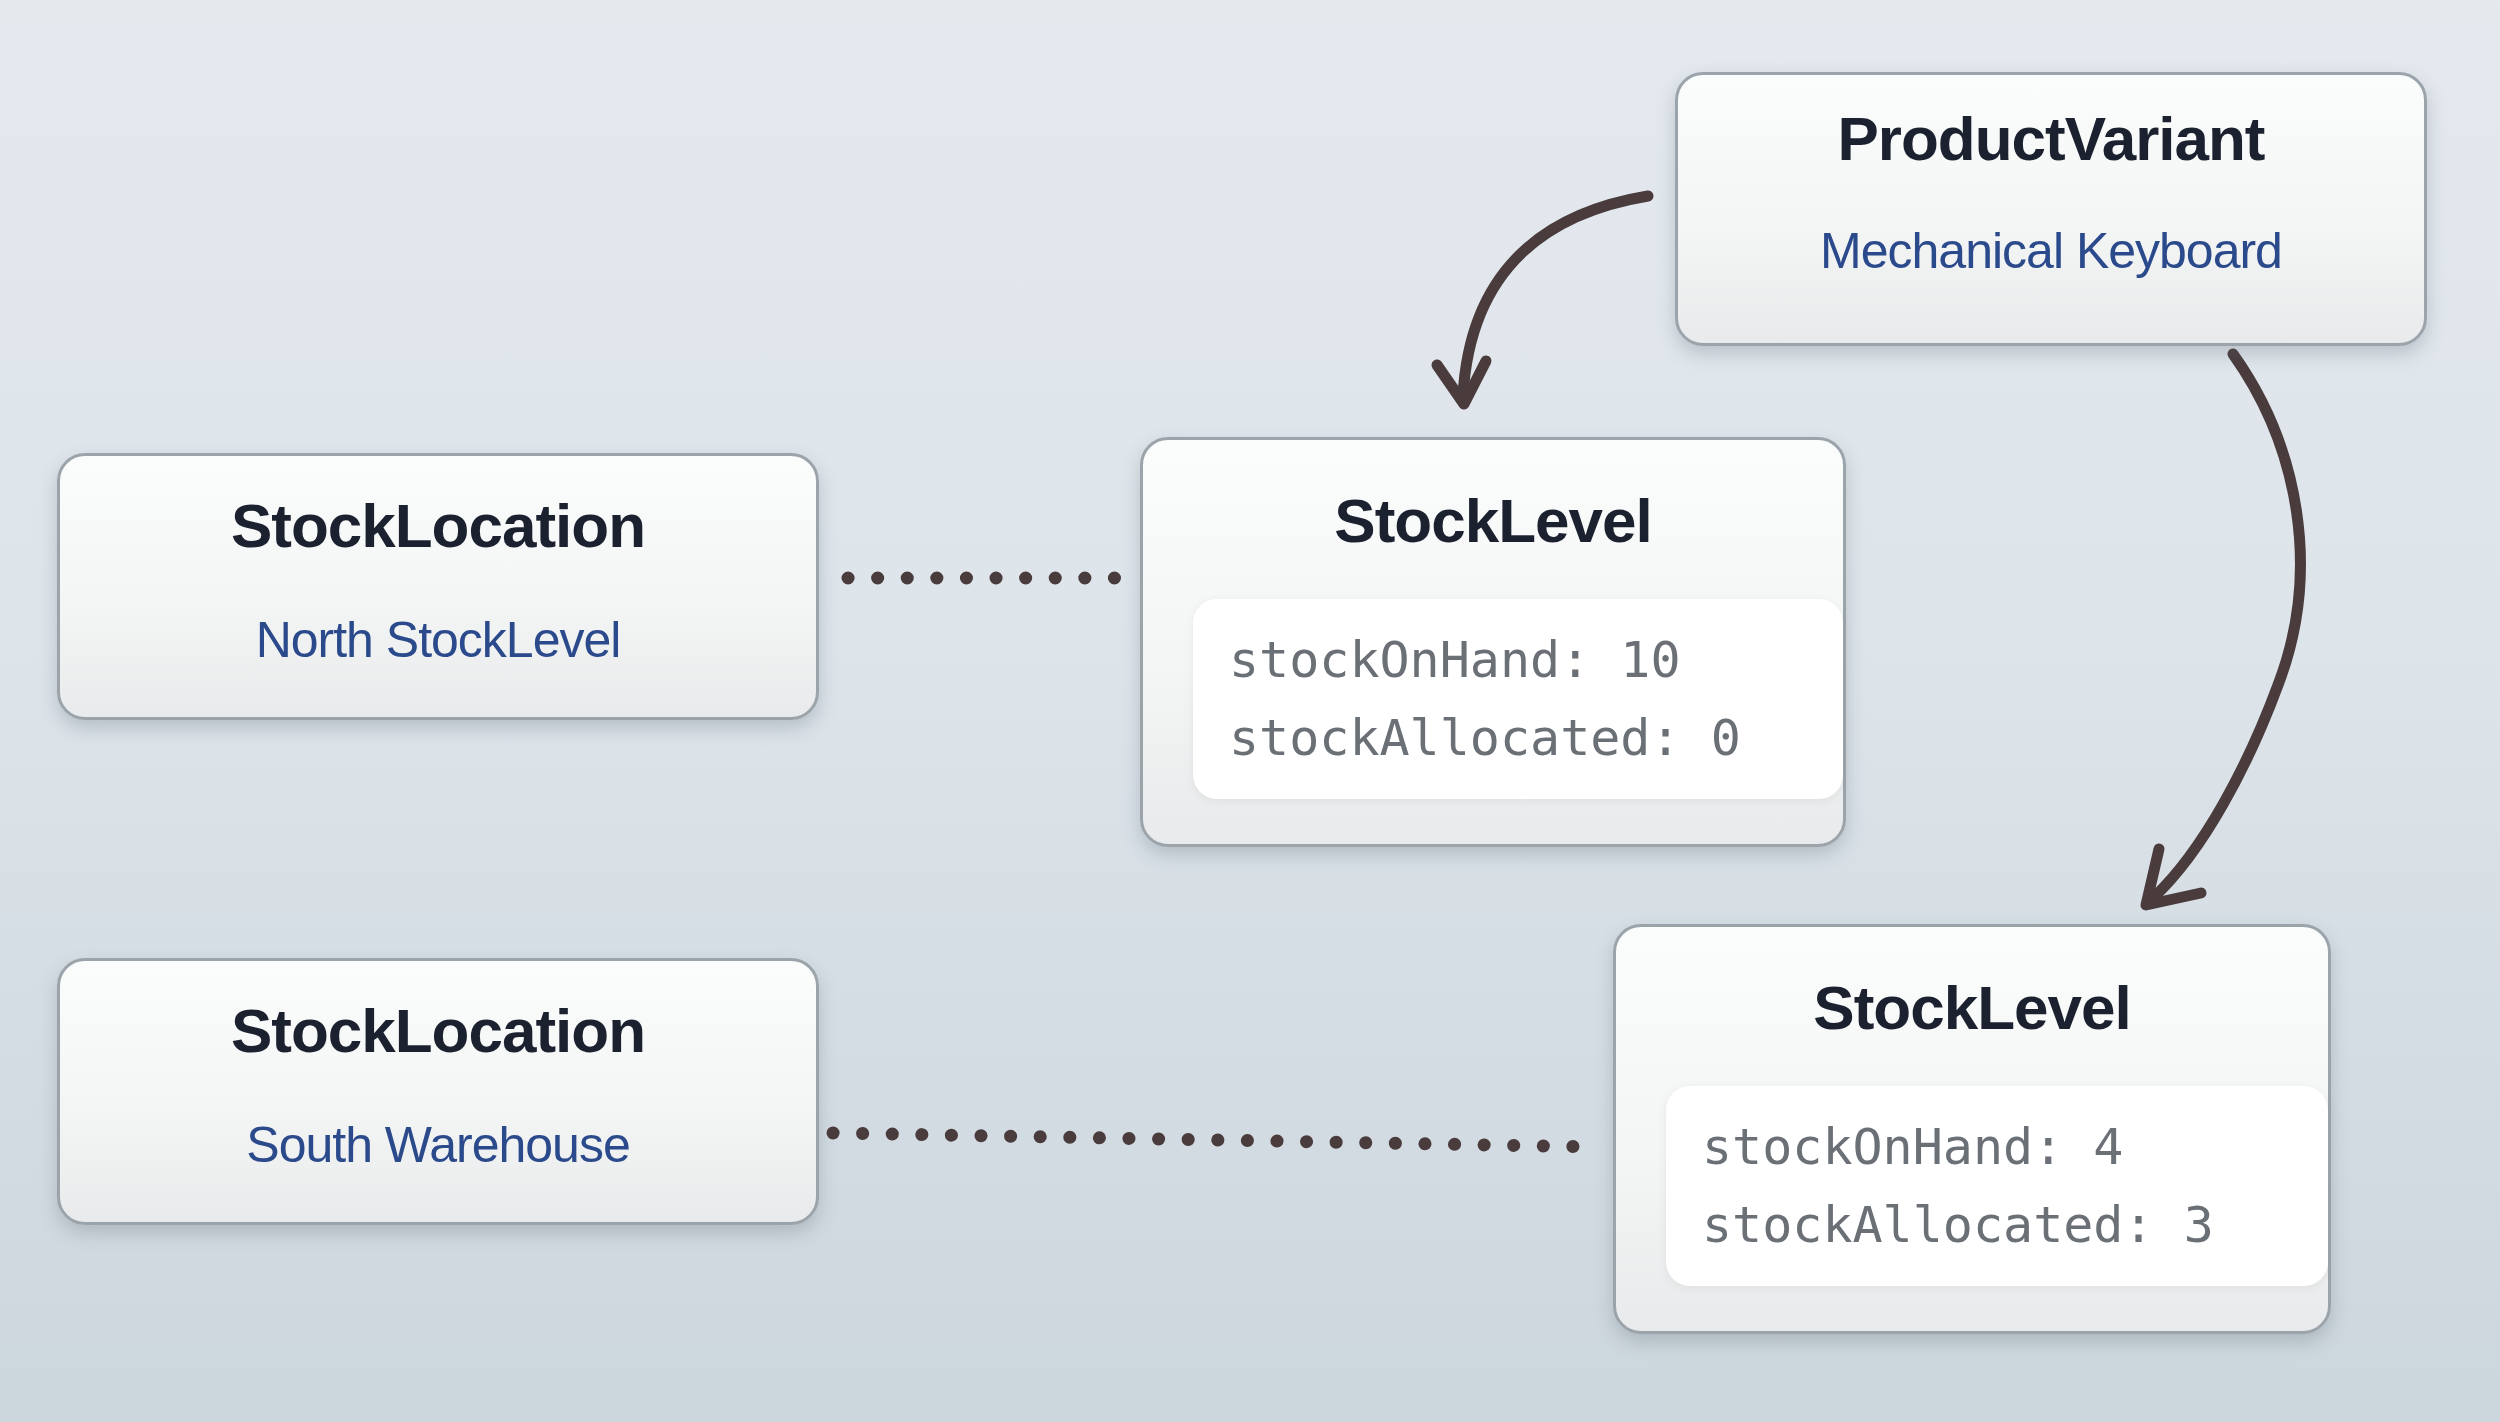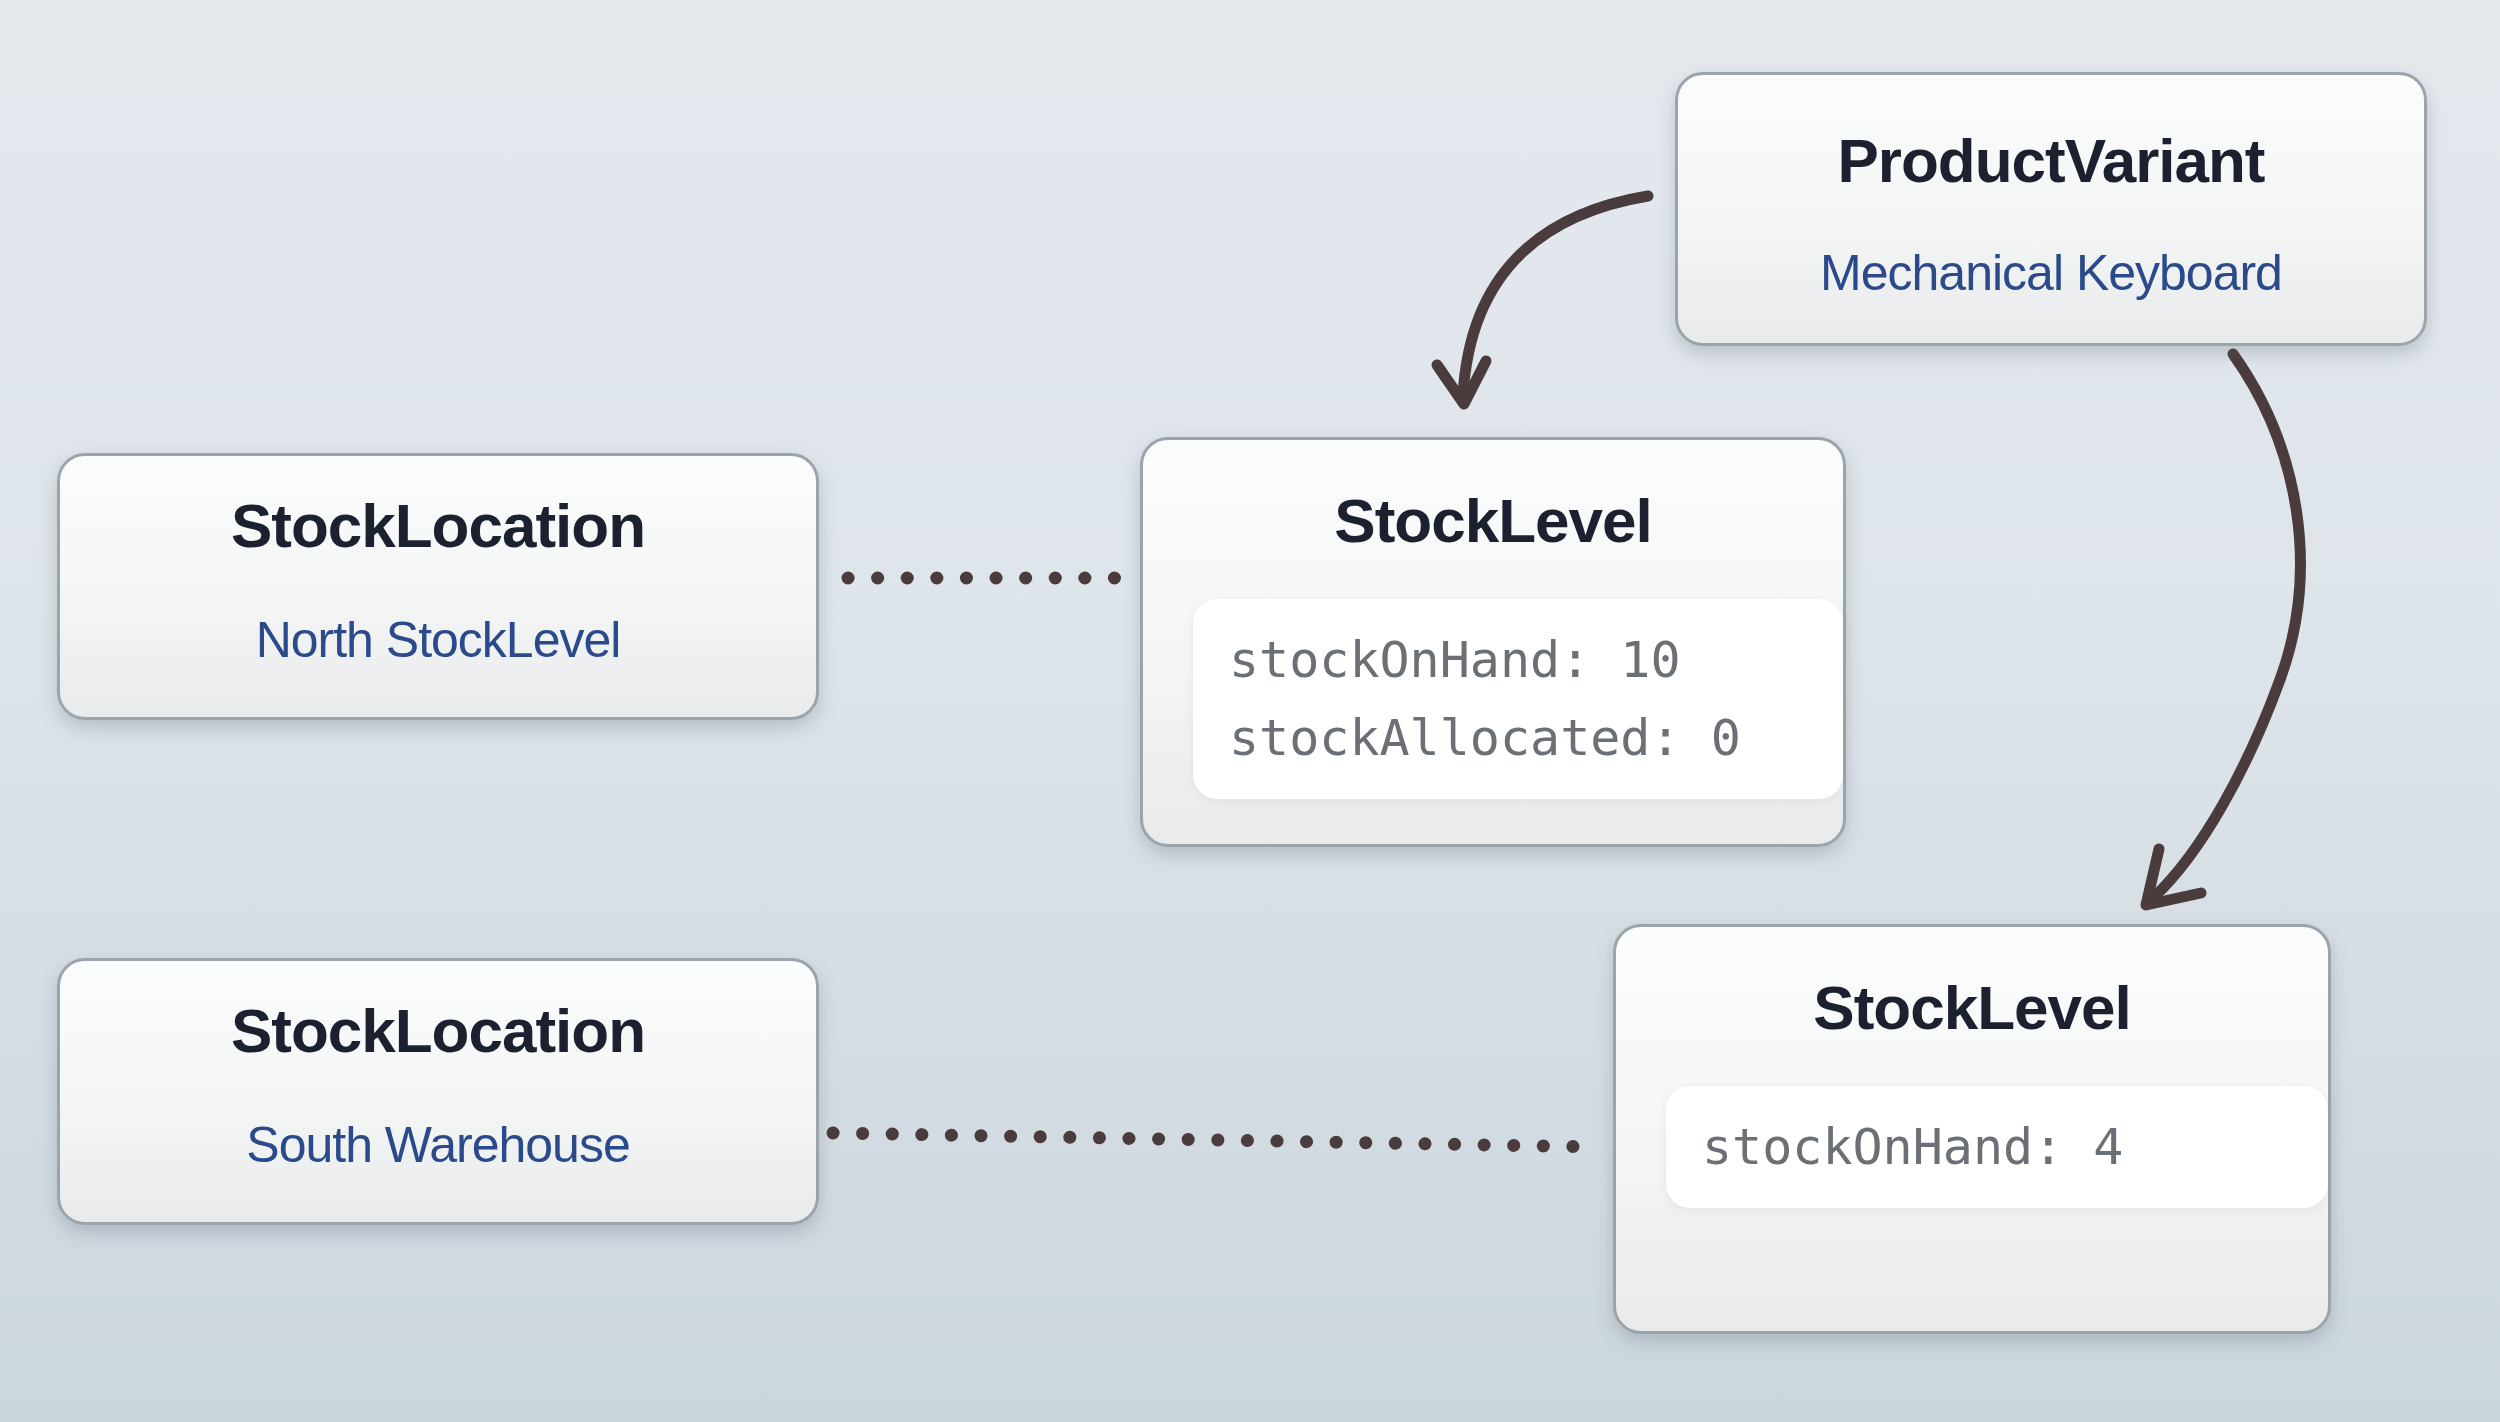--- a/index.html
+++ b/index.html
@@ -44,21 +44,21 @@
     white-space: nowrap;
   }
   .node-subtitle {
     font-weight: 400;
     font-size: 50px;
     line-height: 72px;
     color: var(--accent-blue);
     letter-spacing: -1px;
     white-space: nowrap;
   }
-  .pad-entity { padding-top: 50px; }
+  .pad-entity { padding-top: 28px; }
   .pad-entity .node-subtitle { margin-top: 40px; }
 
   .node-product-variant  { left: 1675px; top: 72px;  width: 752px; height: 274px; }
   .node-stock-location-n { left: 57px;   top: 453px; width: 762px; height: 267px; }
   .node-stock-location-s { left: 57px;   top: 958px; width: 762px; height: 267px; }
   .node-stock-level-n    { left: 1140px; top: 437px; width: 706px; height: 410px; padding-top: 45px; }
   .node-stock-level-s    { left: 1613px; top: 924px; width: 718px; height: 410px; padding-top: 45px; }
   .node-stock-location-n { padding-top: 34px; }
   .node-stock-location-s { padding-top: 34px; }
   .node-stock-location-n .node-subtitle,
@@ -119,16 +119,17 @@
 
   <div class="node node-stock-location-s">
     <div class="node-title">StockLocation</div>
     <div class="node-subtitle">South Warehouse</div>
   </div>
 
   <div class="node node-stock-level-s">
     <div class="node-title">StockLevel</div>
     <div class="code-box">
       <div class="code-line">stockOnHand: 4</div>
+      <div class="code-line">stockAllocated: 3</div>
     </div>
   </div>
 
 </div>
 
 </body></html>

